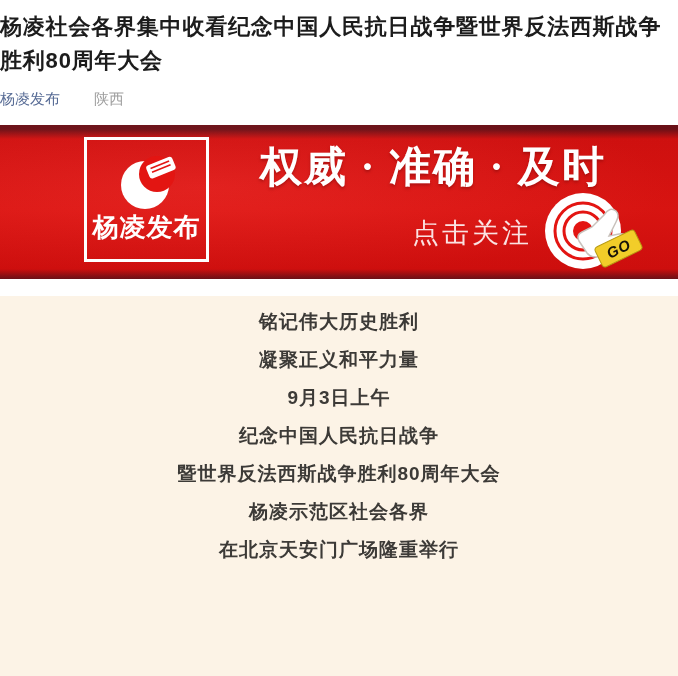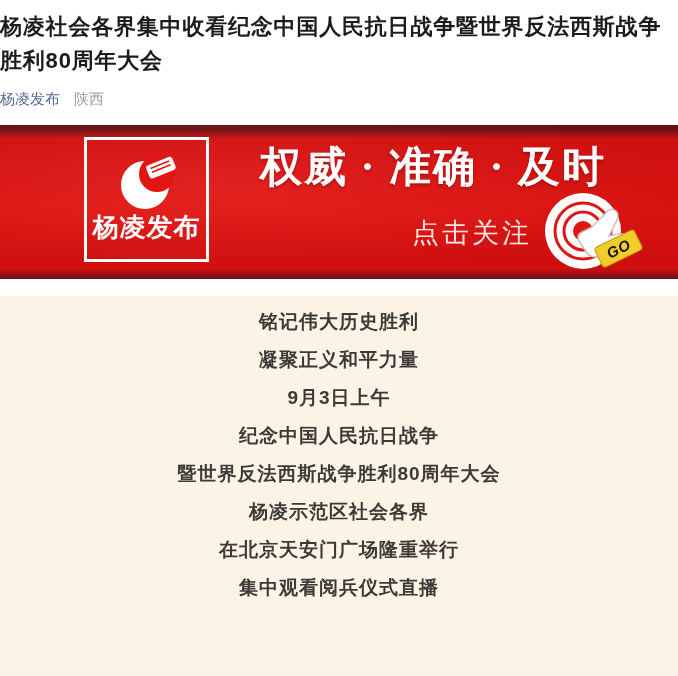--- a/index.html
+++ b/index.html
@@ -16,21 +16,21 @@
     font-size:22px;line-height:34px;font-weight:700;
     color:#1c1c1c;letter-spacing:0.8px;
   }
   .meta-row{
     margin-top:12px;
     display:flex;align-items:center;
     font-size:15px;line-height:18px;
   }
   .account-name{color:#576b95;margin-right:14px;cursor:pointer;}
   .publish-time{color:#9e9e9e;margin-right:14px;}
-  .region{color:#9e9e9e;}
+  .region{color:#9e9e9e;margin-left:20px;}
 
   
   .banner{
     position:relative;margin-top:17px;width:678px;height:154px;overflow:hidden;
     background:linear-gradient(180deg,
       #6f1118 0px,#6f1118 4px,
       #d91110 14px,#e31512 55%,
       #d80f0e calc(100% - 10px),#6f1118 100%);
   }
   .banner-sheen{
@@ -135,17 +135,16 @@
       <p>9月3日上午</p>
 
       <p>纪念中国人民抗日战争</p>
 
       <p>暨世界反法西斯战争胜利80周年大会</p>
 
       <p>杨凌示范区社会各界</p>
 
       <p>在北京天安门广场隆重举行</p>
 
-      <p>集中观看阅兵仪式直播</p>
 
     </div>
 
 </div>
 
 </body></html>

